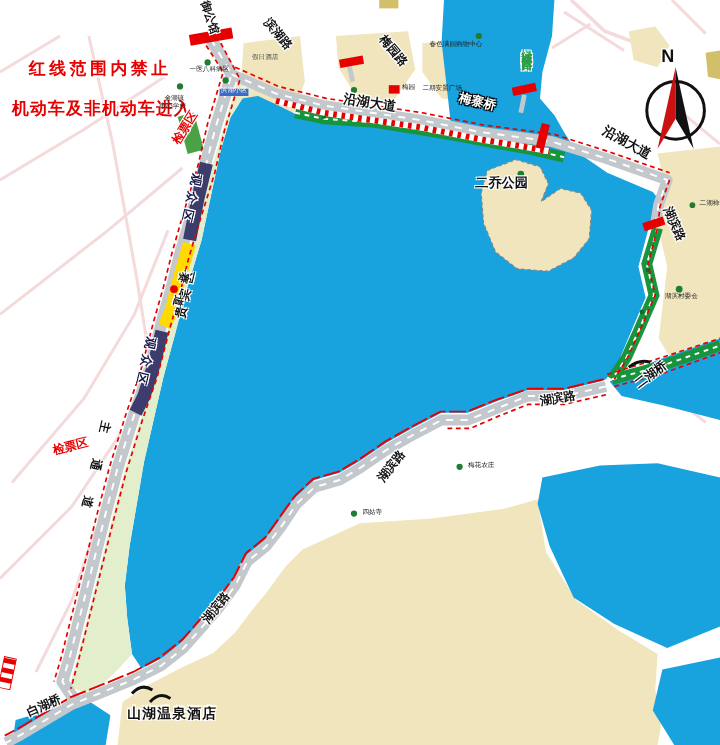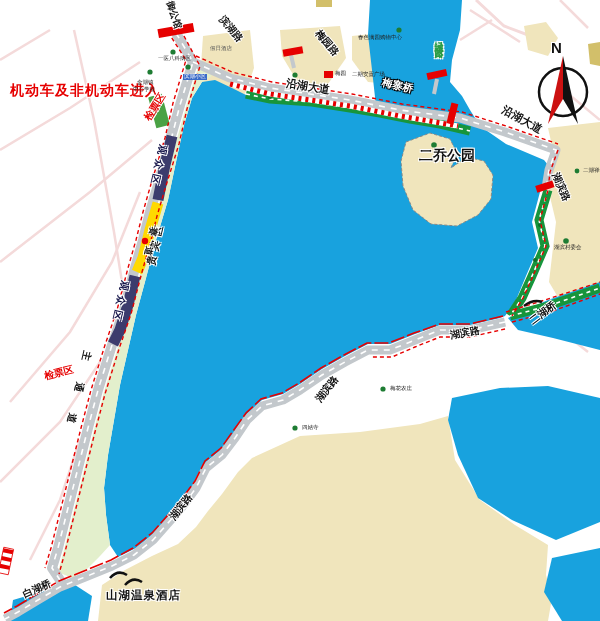--- a/index.html
+++ b/index.html
@@ -161,34 +161,35 @@
   </g>
   <rect x="324" y="71" width="9" height="7" fill="#e60000"></rect>
 
   <g>
     <circle cx="563" cy="92" r="24" fill="none" stroke="#111" stroke-width="2.5"></circle>
     <polygon points="563,56 548,124 563,99" fill="#cc1111"></polygon>
     <polygon points="563,56 578,124 563,99" fill="#111"></polygon>
   </g>
 </svg>
 
+<div class="lbl red" style="left:24px;top:50px;font-size:14px;letter-spacing:3px;">红线范围内禁止</div>
 <div class="lbl red" style="left:10px;top:83px;font-size:14px;letter-spacing:1px;">机动车及非机动车进入</div>
 
 <div class="lbl" style="left:551px;top:40px;font-size:15px;">N</div>
 
 <div class="lbl" style="left:160px;top:10px;font-size:9.5px;transform:rotate(72deg);">御公馆</div>
 <div class="lbl" style="left:216px;top:24px;font-size:10px;transform:rotate(50deg);">滨湖路</div>
 <div class="lbl" style="left:312px;top:38px;font-size:10px;transform:rotate(50deg);">梅园路</div>
 <div class="lbl" style="left:434px;top:34px;font-size:9px;color:#2a9c46;writing-mode:vertical-rl;letter-spacing:2px;">绿城小区路口</div>
 
 <div class="lbl whitebridge" style="left:382px;top:80px;font-size:10.5px;transform:rotate(13deg);">梅寨桥</div>
 <div class="lbl" style="left:286px;top:81px;font-size:11px;transform:rotate(9deg);">沿湖大道</div>
 <div class="lbl" style="left:500px;top:114px;font-size:11px;transform:rotate(29deg);">沿湖大道</div>
 
-<div class="lbl" style="left:419px;top:148px;font-size:14px;">二乔公园</div>
+<div class="lbl" style="left:396px;top:148px;font-size:11px;">二乔公园</div>
 
 <div class="lbl" style="left:546px;top:182px;font-size:10px;transform:rotate(66deg);">湖滨路</div>
 <div class="lbl" style="left:528px;top:308px;font-size:10px;transform:rotate(-37deg);">二湖桥</div>
 <div class="lbl" style="left:450px;top:328px;font-size:10px;transform:rotate(-10deg);">湖滨路</div>
 <div class="lbl" style="left:312px;top:384px;font-size:10px;transform:rotate(-52deg);">湖滨路</div>
 <div class="lbl" style="left:166px;top:502px;font-size:10px;transform:rotate(-52deg);">湖滨路</div>
 <div class="lbl" style="left:22px;top:584px;font-size:10px;transform:rotate(-24deg);">白湖桥</div>
 <div class="lbl" style="left:106px;top:590px;font-size:11.5px;letter-spacing:1px;text-align:center;">山湖温泉酒店</div>
 
 <div class="lbl red" style="left:140px;top:102px;font-size:10px;transform:rotate(-58deg);">检票区</div>

